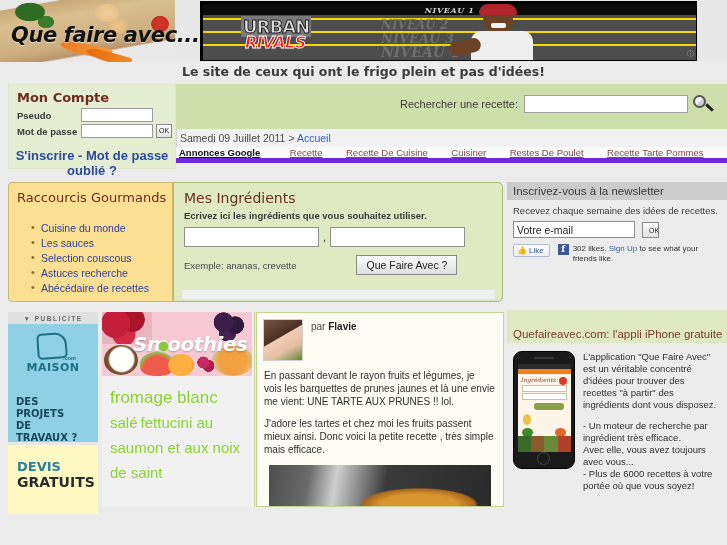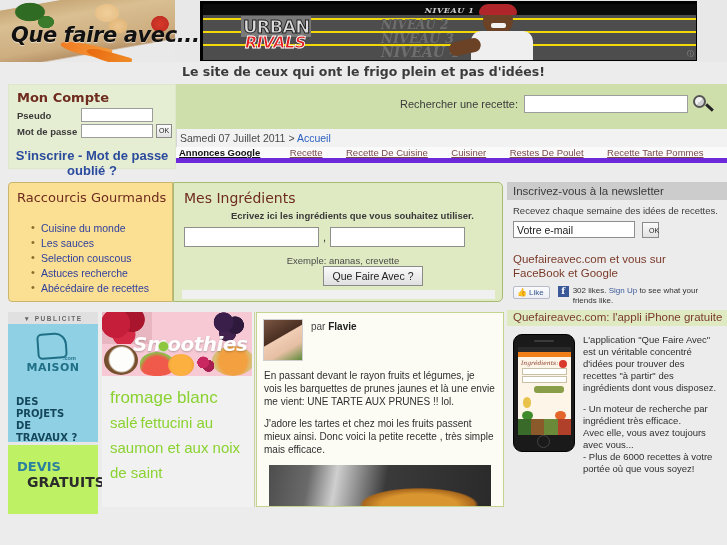--- a/index.html
+++ b/index.html
@@ -342,38 +342,36 @@
   .ingr-title {
     font-family: "DejaVu Sans", sans-serif;
     font-size: 14px;
     color: #6e2b1e;
     padding: 7px 16px 4px 10px;
   }
   .ingr-sub {
     font-size: 9.5px; font-weight: bold;
     color: #3a3a3a;
     padding: 0 16px 6px 10px;
-    margin-left: 47px;
   }
   .ingr-fields {
     display: flex; align-items: center;
     padding-left: 10px;
   }
   .ingr-input {
     width: 135px; height: 20px;
     border: 1px solid #8f8f8f;
     background: #fff;
     font-size: 10px;
     padding: 0 3px;
   }
   .ingr-comma { margin: 0 4px; font-size: 11px; color: #333; }
   .ingr-bottom {
     display: flex; align-items: center;
     padding: 8px 0 0 10px;
-    flex-direction: column;
   }
   .ingr-example { font-size: 9.5px; color: #4a4a4a; }
   .qfa-btn {
     margin-left: 60px;
     padding: 3px 9px;
     border: 1px solid #8a8a8a;
     background: linear-gradient(#fafafa, #e0e0e0);
     font-size: 10.5px;
     color: #222;
     cursor: pointer;
@@ -512,32 +510,32 @@
   .ad-claim {
     position: absolute; left: 8px; top: 72px;
     font-family: "DejaVu Sans", sans-serif;
     font-weight: bold; font-size: 10px;
     color: #15475c;
     line-height: 12px;
   }
   .adbox2 {
     position: relative;
     width: 90px; height: 72px;
-    background: #bef264;
+    background: #fef9c3;
     border-top: 3px solid #e7e7e7;
     padding-left: 44px;
   }
   .ad-devis {
     position: absolute; left: 9px; top: 14px;
     font-family: "DejaVu Sans", sans-serif;
     font-weight: bold; font-size: 13px;
     color: #2b7fa0;
   }
   .ad-gratuits {
-    position: absolute; left: 19px; top: 29px;
+    position: absolute; left: 9px; top: 29px;
     font-family: "DejaVu Sans", sans-serif;
     font-weight: bold; font-size: 14px;
     color: #2b2b2b;
   }
 
   
   .tagcol {
     position: absolute; left: 102px; top: 2px;
     width: 153px; height: 195px;
     background: #f1f1f1;
@@ -666,21 +664,21 @@
   
   .appcol {
     position: absolute; left: 507px; top: 0px;
     width: 220px; height: 197px;
     background: #ececec;
   }
   .app-hd {
     background: #dfeac2;
     font-size: 11.5px;
     color: #7a3a2a;
-    padding: 1px 0 3px 6px;
+    padding: 18px 0 3px 6px;
   }
   .app-body { display: flex; padding: 8px 6px 0 6px; }
   .iphone {
     position: relative;
     width: 62px; height: 118px;
     background: #1a1a1a;
     border-radius: 9px;
     flex: none;
     border: 1px solid #000;
   }
@@ -816,21 +814,21 @@
       <span class="search-label">Rechercher une recette:</span>
       <input class="search-input" type="text" value="" style="">
       <div class="mag">
         <div class="mag-glass"></div>
         <div class="mag-handle"></div>
       </div>
     </div>
   </div>
 
   <div class="breadcrumb-row">
-    <span>Samedi 07 Juillet 2011</span>
+    <span>Samedi 09 Juillet 2011</span>
     <span>&gt;</span>
     <a>Accueil</a>
   </div>
 
   <div class="adlinks">
     <span class="ann">Annonces Google</span>
     <span class="sp"></span>
     <a class="kw">Recette</a>
     <span class="sp"></span>
     <a class="kw">Recette De Cuisine</a>
@@ -872,21 +870,20 @@
     <div class="ingr-foot"></div>
   </div>
 
   <div class="news">
     <div class="news-hd">Inscrivez-vous à la newsletter</div>
     <div class="news-sub">Recevez chaque semaine des idées de recettes.</div>
     <div class="news-form">
       <input class="news-input" type="text" value="Votre e-mail" style="">
       <button class="news-ok">OK</button>
     </div>
-    <div class="fb-title">Quefaireavec.com et vous sur FaceBook et Google</div>
     <div class="fb-widget">
       <div class="fb-like">
         <span class="thumb-ico">👍</span>
         <span>Like</span>
       </div>
       <div class="fb-f">f</div>
       <div class="fb-txt">
         <span>302 likes.</span>
         <a>Sign Up</a>
         <span>to see what your friends like.</span>

